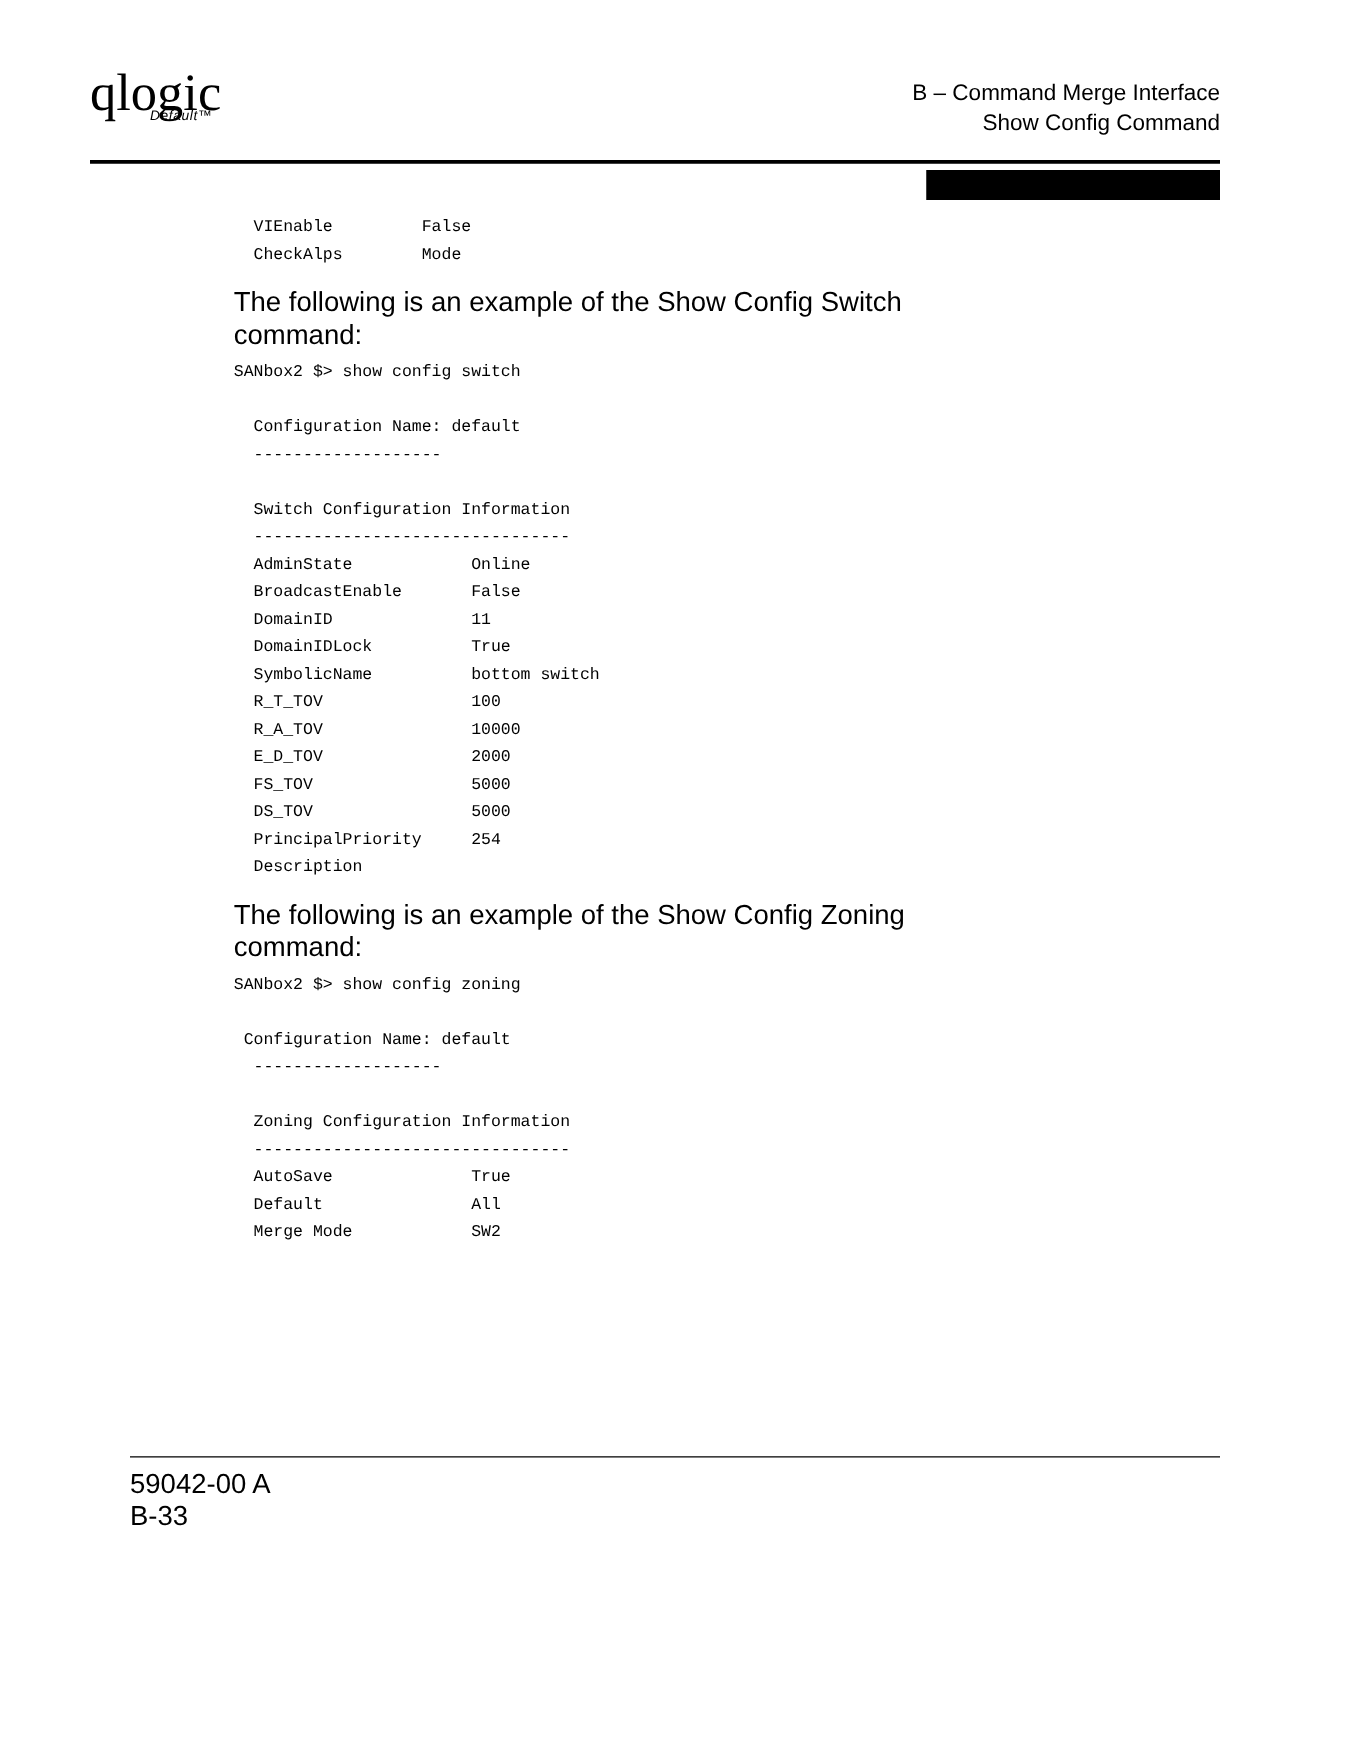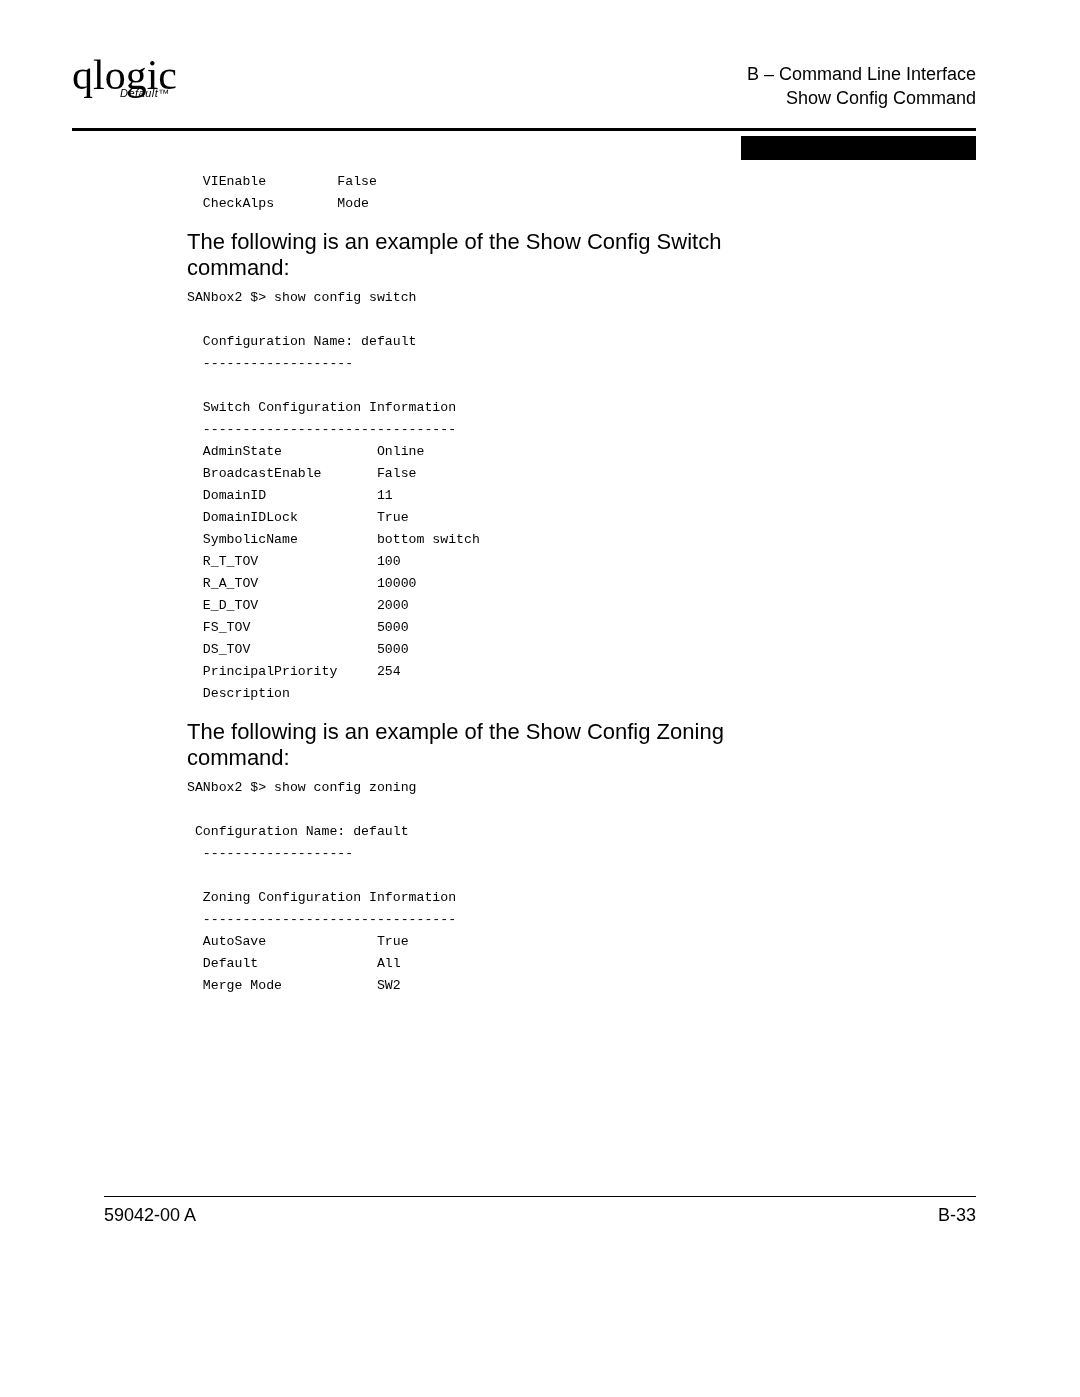--- a/index.html
+++ b/index.html
@@ -81,36 +81,37 @@
     right: 104px;
     bottom: 185px;
   }
   .foot-rule {
     border: none;
     border-top: 1.5px solid #000;
     margin: 0 0 8px 0;
   }
   .foot-row {
     display: flex;
-    justify-content: space-between;
-    font-size: 18px;
+    justify-content: center;
+    font-size: 22px;
+    flex-direction: column;
   }
 </style>
 </head>
 <body>
 
 <div class="page">
 
   <div class="header">
     <div class="logo">
       <span>qlogic</span>
       <span class="simplify">Default™</span>
     </div>
     <div class="head-right">
-      <div>B – Command Line Interface</div>
+      <div>B – Command Merge Interface</div>
       <div>Show Config Command</div>
     </div>
   </div>
 
   <hr class="rule">
   <div class="blackbar"></div>
 
   <div class="content">
 
     <pre>  VIEnable         False

